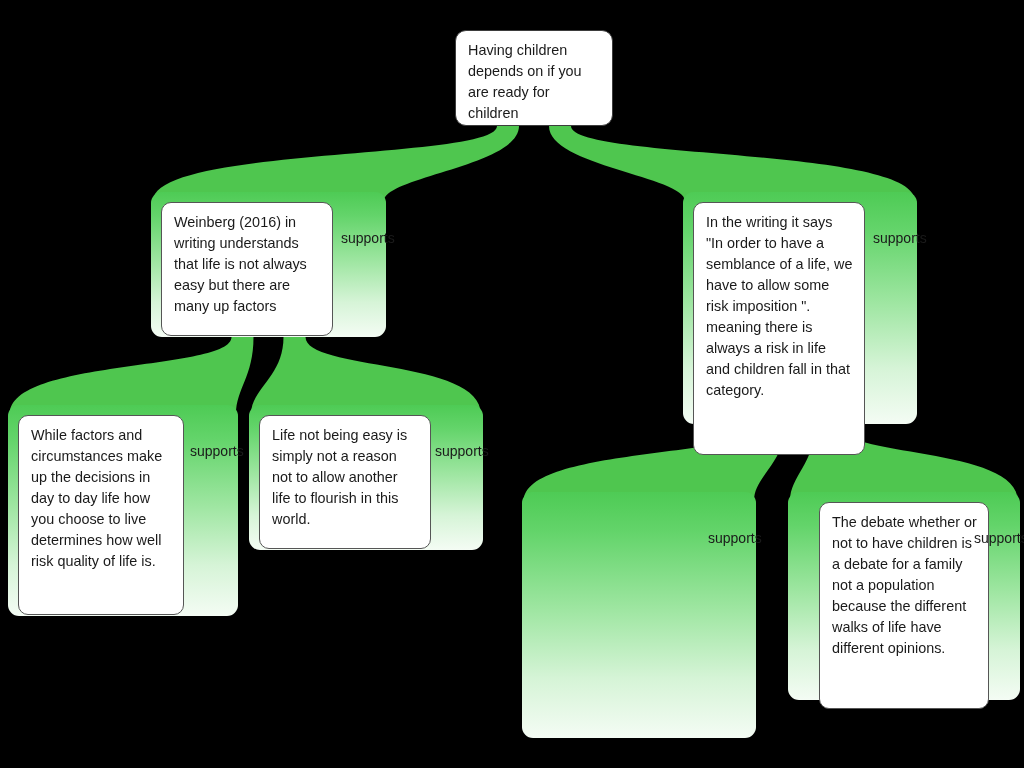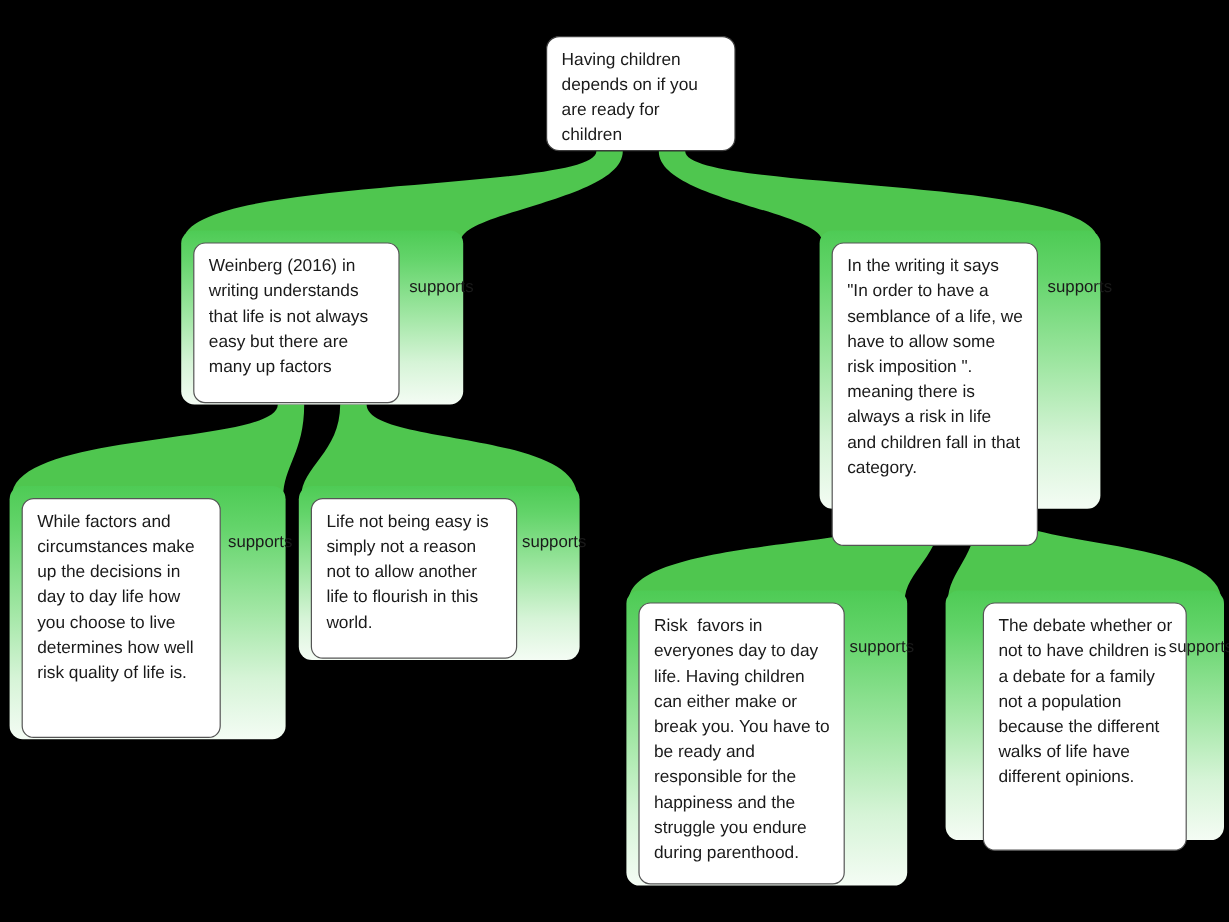--- a/index.html
+++ b/index.html
@@ -118,21 +118,20 @@
     <div class="textbox" style="width:166px;height:200px;">While factors and circumstances make up the decisions in day to day life how you choose to live determines how well risk quality of life is.</div>
     <div class="relation-label" style="left:182px;">supports</div>
   </div>
 
   <div class="node supporting" style="left:249px;top:405px;width:234px;height:145px;">
     <div class="textbox" style="width:172px;height:134px;">Life not being easy is simply not a reason not to allow another life to flourish in this world.</div>
     <div class="relation-label" style="left:186px;">supports</div>
   </div>
 
   <div class="node supporting" style="left:522px;top:492px;width:234px;height:246px;">
-    <div class="textbox" style="width:172px;height:235px;">Risk  favors in everyones day to day life. Having children can either make or break you. You have to be ready and responsible for the happiness and the struggle you endure during parenthood.</div>
     <div class="relation-label" style="left:186px;">supports</div>
   </div>
 
   <div class="node supporting" style="left:788px;top:492px;width:232px;height:208px;">
     <div class="textbox" style="width:170px;height:207px;margin-left:21px;">The debate whether or not to have children is a debate for a family not a population because the different walks of life have different opinions.</div>
     <div class="relation-label" style="left:186px;">supports</div>
   </div>
 
 </div>
 

